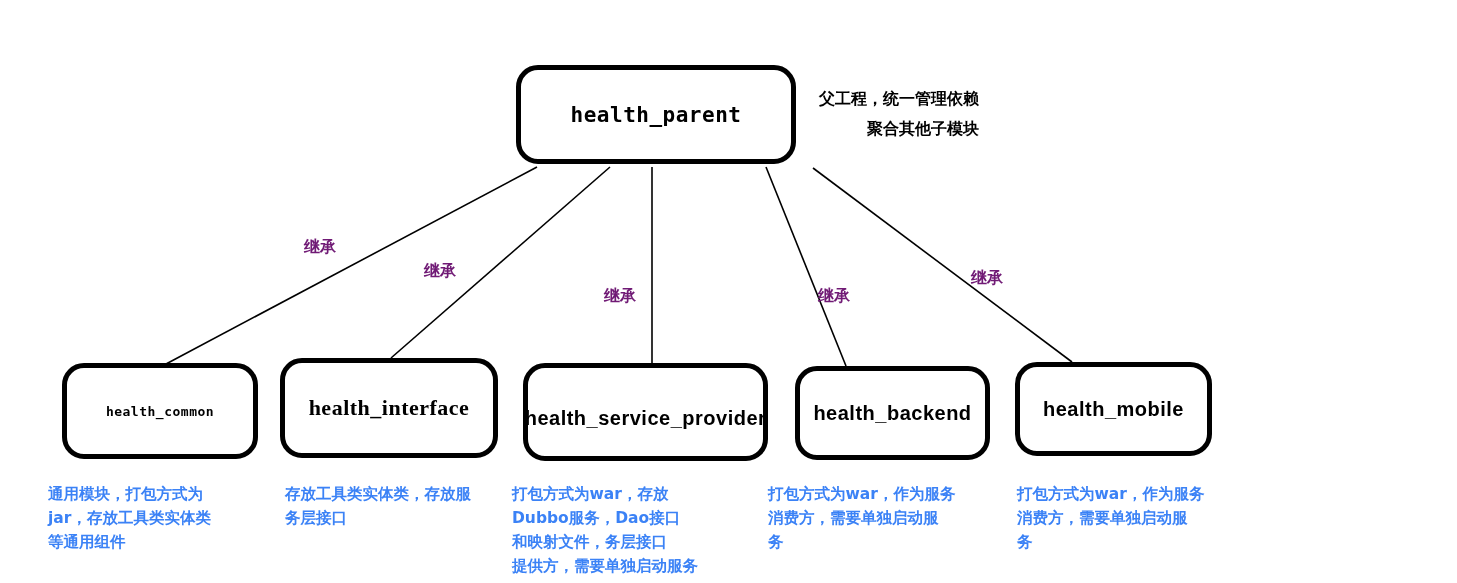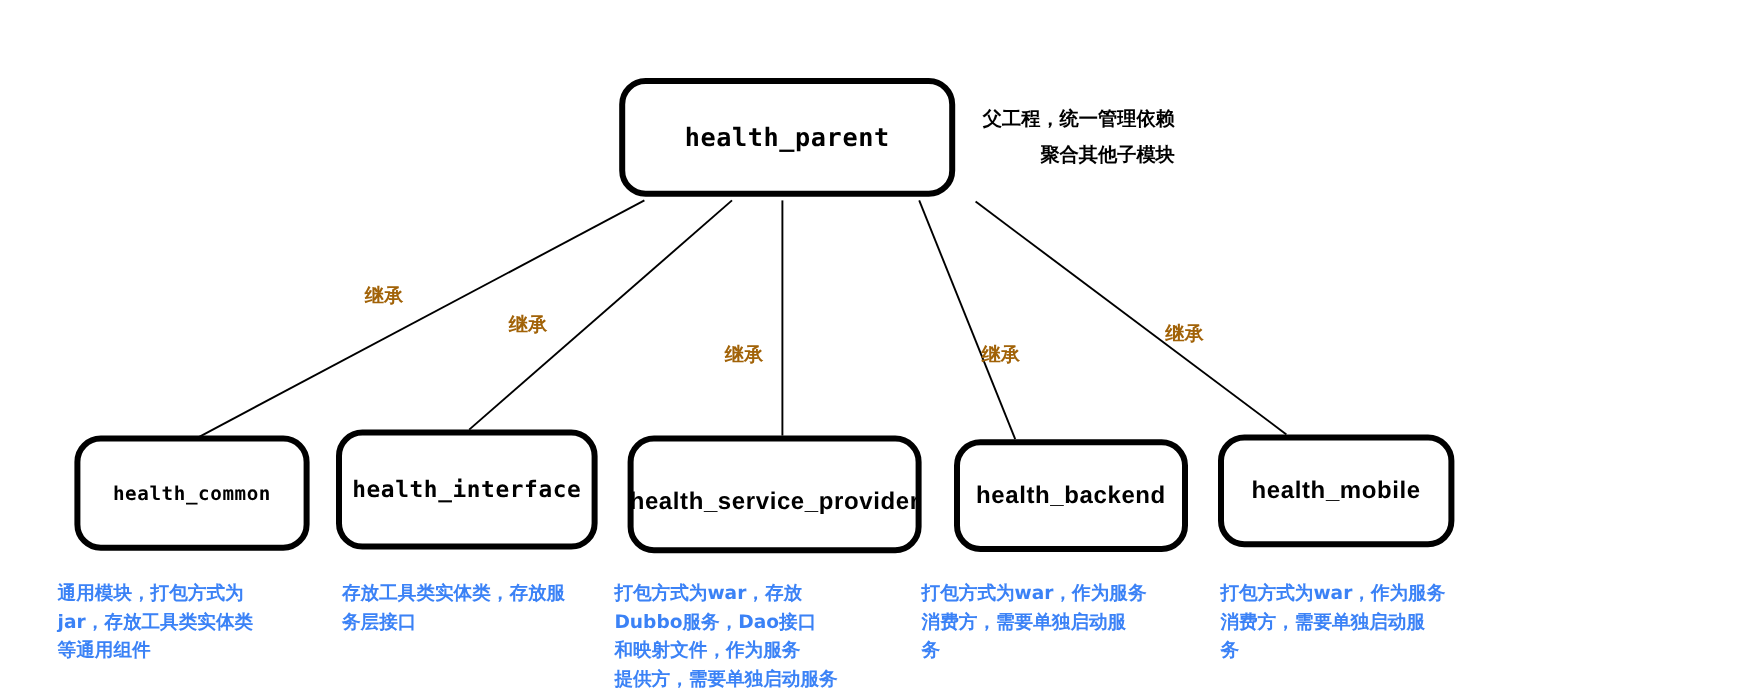--- a/index.html
+++ b/index.html
@@ -55,21 +55,21 @@
   }
   .node-label.sans {
     font-family: "Liberation Sans", sans-serif;
     font-weight: bold;
   }
   .edge-label {
     position: absolute;
     font-family: Liberation Serif, serif;
     font-weight: bold;
     font-size: 16px;
-    color: #a16207;
+    color: #701a75;
     white-space: nowrap;
     z-index: 4;
     background: transparent;
   }
   .caption {
     position: absolute;
     font-family: "DejaVu Sans", sans-serif;
     font-weight: bold;
     font-size: 15.5px;
     line-height: 24px;
@@ -113,44 +113,44 @@
 
   <div id="edge-labels">
       <div class="edge-label" style="left: 304px; top: 237px;">继承</div>
       <div class="edge-label" style="left: 424px; top: 261px;">继承</div>
       <div class="edge-label" style="left: 604px; top: 286px;">继承</div>
       <div class="edge-label" style="left: 818px; top: 286px;">继承</div>
       <div class="edge-label" style="left: 971px; top: 268px;">继承</div>
     </div>
   <div id="child-nodes">
       <div class="node" style="left: 62px; top: 363px; width: 196px; height: 96px;">
-        <span class="node-label mono" style="font-size: 16px;">health_common</span>
+        <span class="node-label mono" style="font-size: 13px;">health_common</span>
       </div>
       <div class="node" style="left: 280px; top: 358px; width: 218px; height: 100px;">
-        <span class="node-label mono" style="font-size: 19px;">health_interface</span>
+        <span class="node-label mono" style="font-size: 22px; font-family: Liberation Serif, serif;">health_interface</span>
       </div>
       <div class="node" style="left: 523px; top: 363px; width: 245px; height: 98px;">
         <span class="node-label sans" style="font-size: 20px; margin-top: 12px;">health_service_provider</span>
       </div>
       <div class="node" style="left: 795px; top: 366px; width: 195px; height: 94px;">
         <span class="node-label sans" style="font-size: 20px; text-align: right;">health_backend</span>
       </div>
       <div class="node" style="left: 1015px; top: 362px; width: 197px; height: 94px;">
         <span class="node-label sans" style="font-size: 20px;">health_mobile</span>
       </div>
     </div>
   <div id="captions">
       <div class="caption" style="left: 48px; top: 482px;">通用模块，打包方式为
 jar，存放工具类实体类
 等通用组件</div>
       <div class="caption" style="left: 285px; top: 482px;">存放工具类实体类，存放服
 务层接口</div>
       <div class="caption" style="left: 512px; top: 482px;">打包方式为war，存放
 Dubbo服务，Dao接口
-和映射文件，作为服务
+和映射文件，务层接口
 提供方，需要单独启动服务</div>
       <div class="caption" style="left: 768px; top: 482px;">打包方式为war，作为服务
 消费方，需要单独启动服
 务</div>
       <div class="caption" style="left: 1017px; top: 482px;">打包方式为war，作为服务
 消费方，需要单独启动服
 务</div>
     </div>
 
 </div>

